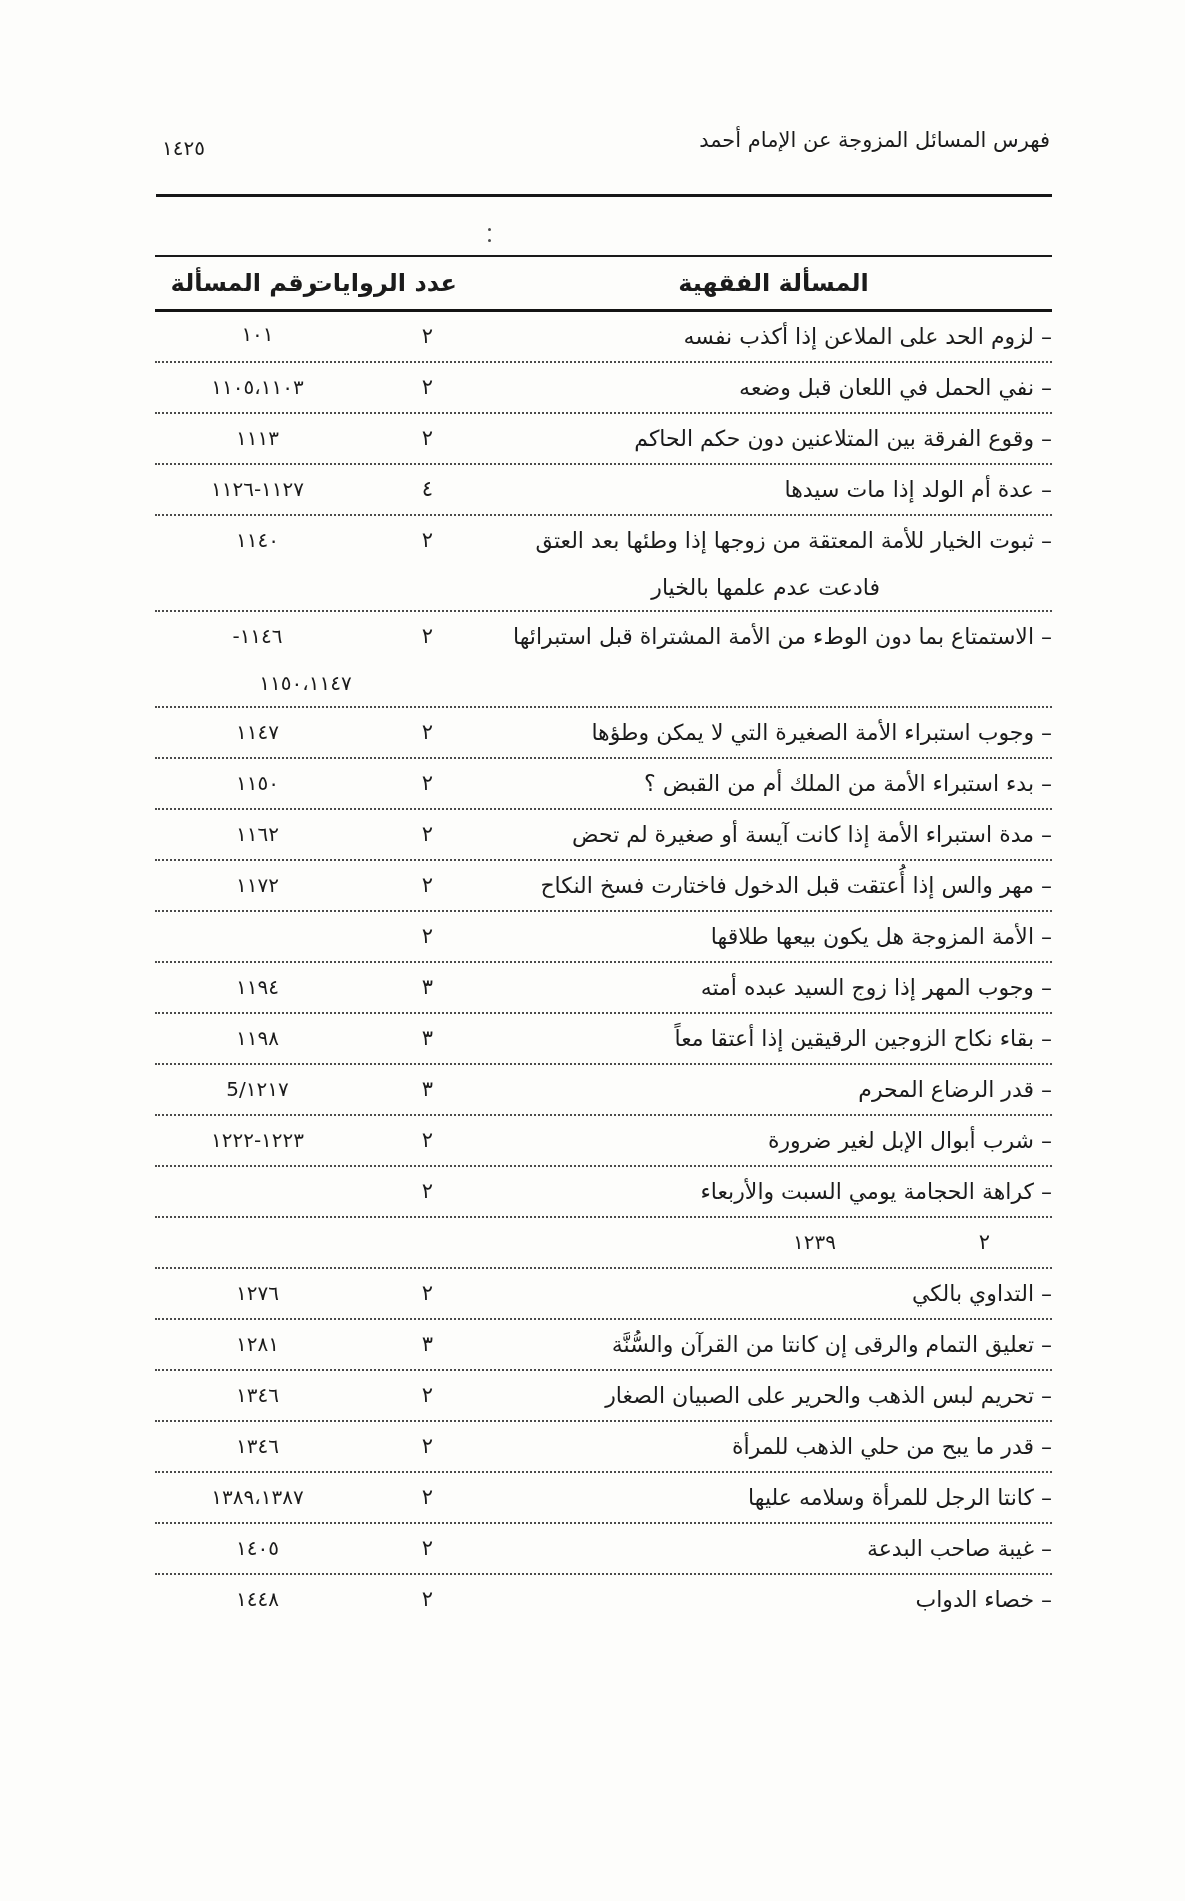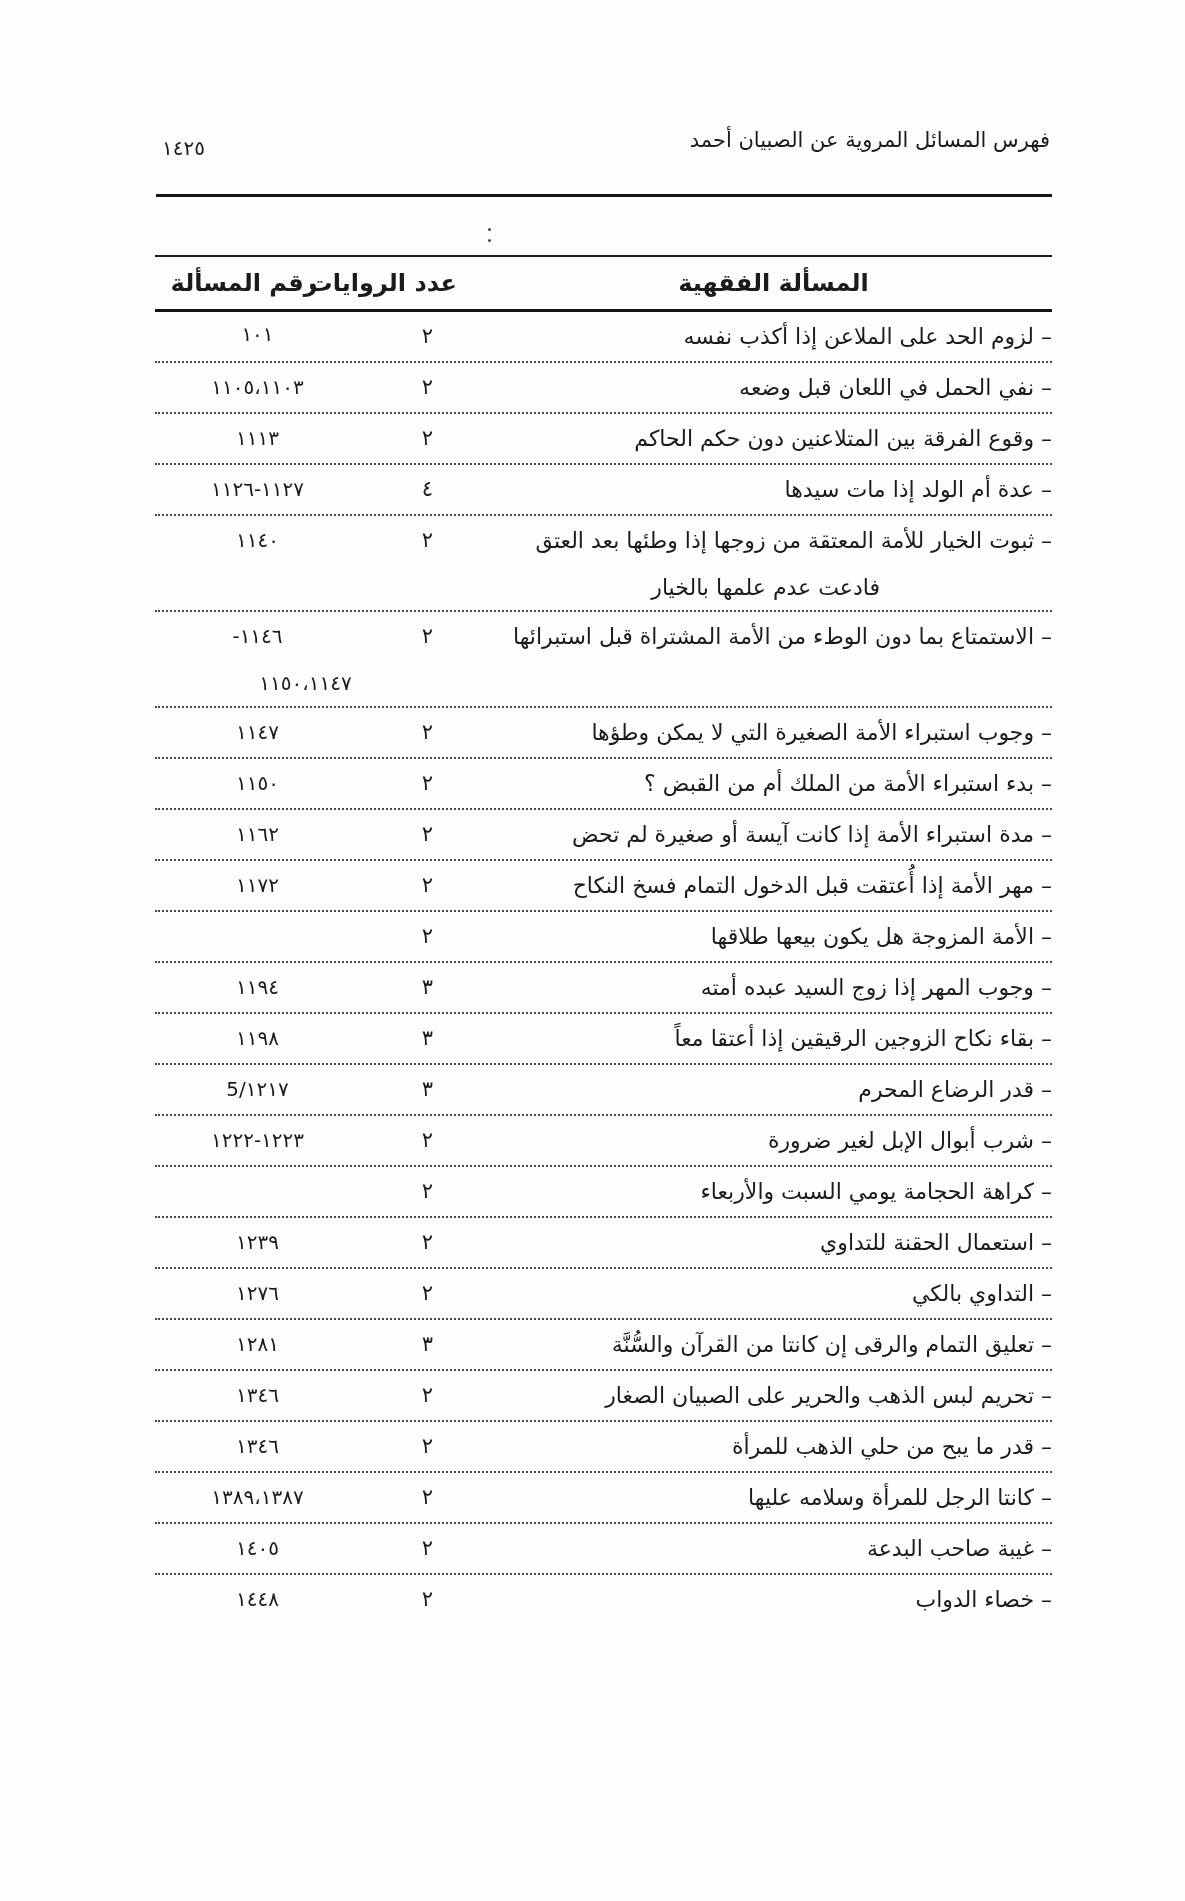--- a/index.html
+++ b/index.html
@@ -64,21 +64,21 @@
   .c-num .line, .c-num .line2 { font-size:20px; }
   .indent { padding-right:172px; }
   .shift  { transform:translateX(48px); }
   .num { direction:ltr; unicode-bidi:isolate; }
 </style>
 </head>
 <body>
 
 <div class="page">
 
-  <div class="running-title" dir="rtl">فهرس المسائل المروية عن الصبيان أحمد</div>
+  <div class="running-title" dir="rtl">فهرس المسائل المزوجة عن الإمام أحمد</div>
   <div class="folio num">١٤٢٥</div>
   <div class="top-rule"></div>
   <div class="artifact"></div>
 
   <div class="index-table" dir="rtl">
 
     <div class="thead">
       <div class="th th-issue">المسألة الفقهية</div>
       <div class="th th-count">عدد الروايات</div>
       <div class="th th-num">رقم المسألة</div>
@@ -189,21 +189,21 @@
       <div class="cell c-count">
           <div class="line">٢</div>
         </div>
       <div class="cell c-num">
           <div class="line num">١١٦٢</div>
         </div>
     </div>
 
     <div class="row">
       <div class="cell c-issue">
-          <div class="line">– مهر الأمة إذا أُعتقت قبل الدخول التمام فسخ النكاح</div>
+          <div class="line">– مهر والس إذا أُعتقت قبل الدخول فاختارت فسخ النكاح</div>
         </div>
       <div class="cell c-count">
           <div class="line">٢</div>
         </div>
       <div class="cell c-num">
           <div class="line num">١١٧٢</div>
         </div>
     </div>
 
     <div class="row">
@@ -266,23 +266,20 @@
     <div class="row">
       <div class="cell c-issue">
           <div class="line">– كراهة الحجامة يومي السبت والأربعاء</div>
         </div>
       <div class="cell c-count">
           <div class="line">٢</div>
         </div>
     </div>
 
     <div class="row">
-      <div class="cell c-issue">
-          <div class="line">– استعمال الحقنة للتداوي</div>
-        </div>
       <div class="cell c-count">
           <div class="line">٢</div>
         </div>
       <div class="cell c-num">
           <div class="line num">١٢٣٩</div>
         </div>
     </div>
 
     <div class="row">
       <div class="cell c-issue">

